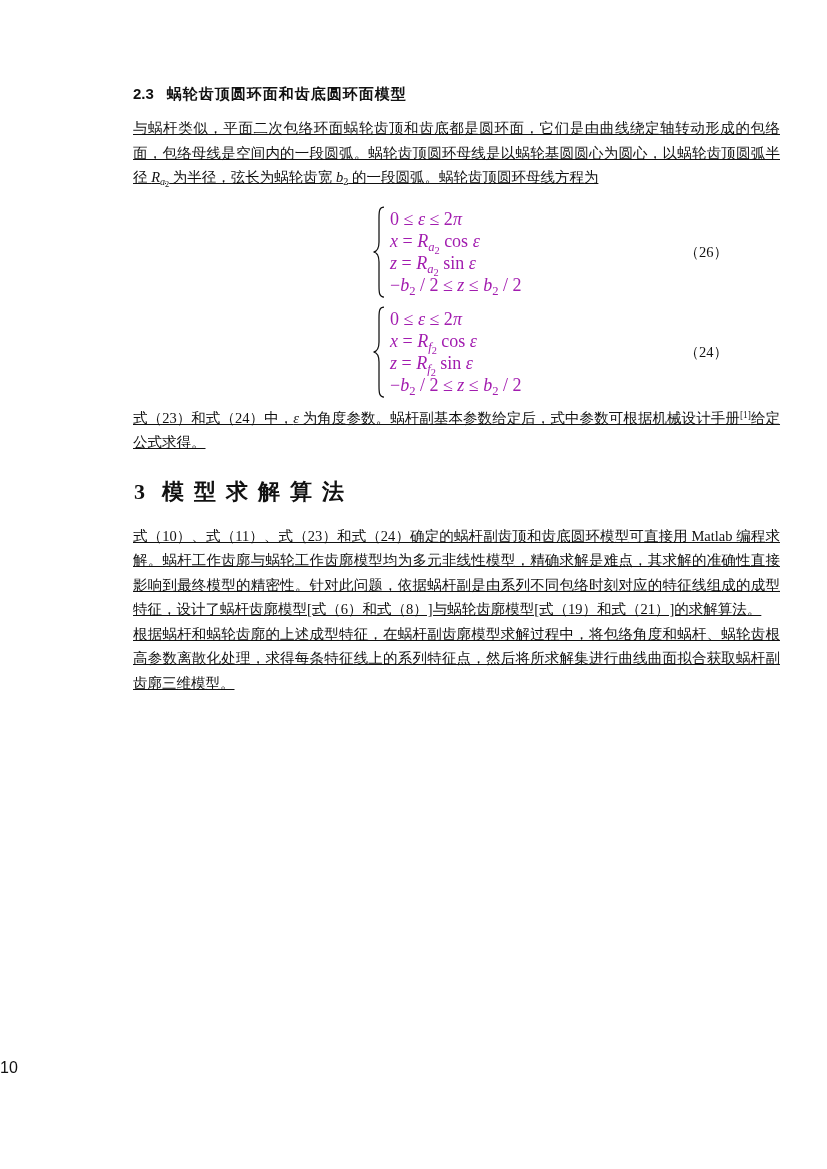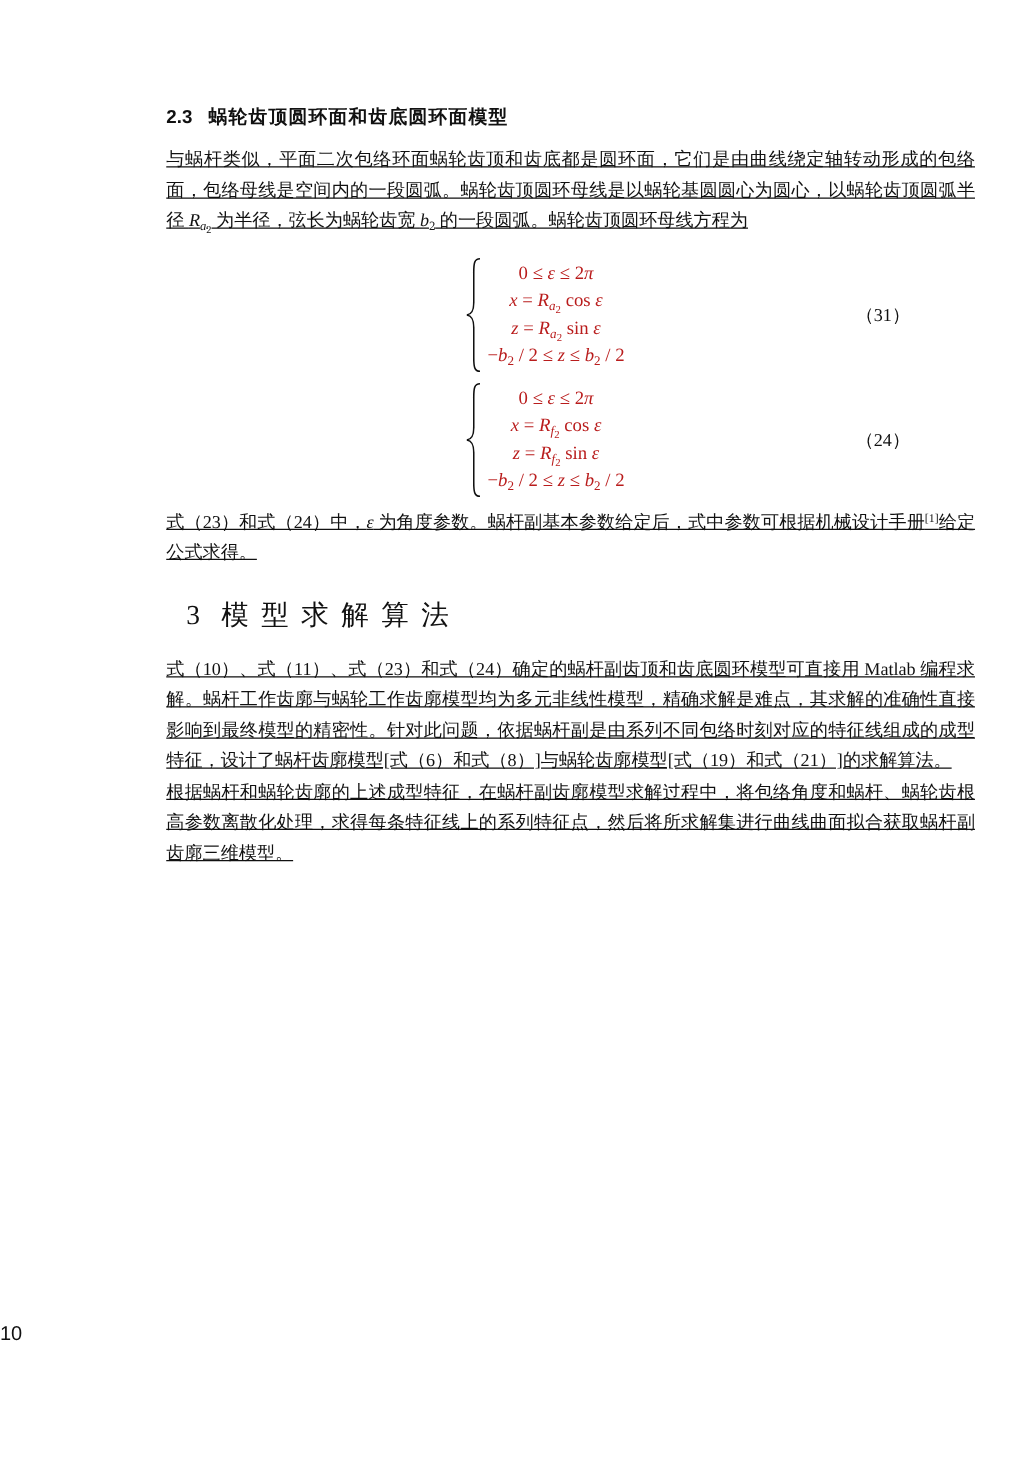--- a/index.html
+++ b/index.html
@@ -14,21 +14,21 @@
   .h-sub{
     font-family:"Liberation Sans","DejaVu Sans",sans-serif;
     font-size:15px;font-weight:bold;margin:0;line-height:20px;color:#111;
   }
   .h-sub .h-num{margin-right:13px;letter-spacing:0;}
   .h-sub .h-title{letter-spacing:1px;}
 
   
   .h-main{
     font-family:"Liberation Serif","DejaVu Serif",serif;
-    font-size:22px;font-weight:normal;margin:22px 0 0 16px;line-height:30px;color:#111;
+    font-size:22px;font-weight:bold;margin:22px 0 0 1px;line-height:30px;color:#111;
   }
   .h-main .h-num{margin-right:17px;}
   .h-main .h-title{letter-spacing:10px;}
 
   p.body-text{
     font-size:14.5px;line-height:24.5px;text-align:justify;
     margin:12px 0 0 0;color:#111;text-decoration:underline;
   }
   p.p-tall{line-height:29.5px;margin-top:20px;}
   p.p-after-eq{margin-top:8px;}
@@ -38,21 +38,21 @@
 
   
   .equation{
     position:relative;margin:16px 0 0 0;padding-left:239px;
     display:flex;align-items:center;min-height:88px;
   }
   .equation.eq-second{margin-top:8px;}
   .eq-group{display:flex;align-items:center;}
   .brace{display:inline-block;margin-right:5px;line-height:0;}
   .eq-lines{display:block;}
-  .eq-line{font-size:15px;line-height:22px;white-space:pre;color:#b91c1c;text-align:center;}
+  .eq-line{font-size:18px;line-height:22px;white-space:pre;color:#a21caf;}
   .eq-num{
     position:absolute;right:52px;top:50%;transform:translateY(-50%);
     font-size:14.5px;color:#111;
   }
 
   
   .mvar{font-style:italic;font-family:"Liberation Serif","DejaVu Serif",serif;}
   .mrm{font-style:normal;font-family:"Liberation Serif","DejaVu Serif",serif;}
   sub{font-size:0.7em;line-height:0;vertical-align:-0.32em;}
   sub sub{font-size:0.82em;vertical-align:-0.3em;}
@@ -83,21 +83,21 @@
             <path d="M12,1 C7.5,1 7,4.5 7,12 L7,36 C7,43 5.2,45.4 1.5,46 C5.2,46.6 7,49 7,56 L7,80 C7,87.5 7.5,91 12,91" fill="none" stroke="#111" stroke-width="1.25"></path>
           </svg>
         </span>
         <div class="eq-lines">
             <div class="eq-line"><span class="mrm">0 ≤ </span><span class="mvar">ε</span><span class="mrm"> ≤ 2</span><span class="mvar">π</span></div>
             <div class="eq-line"><span class="mvar">x</span><span class="mrm"> = </span><span class="mvar">R</span><sub><span class="mvar">a</span><sub><span class="mrm">2</span></sub></sub><span class="mrm"> cos </span><span class="mvar">ε</span></div>
             <div class="eq-line"><span class="mvar">z</span><span class="mrm"> = </span><span class="mvar">R</span><sub><span class="mvar">a</span><sub><span class="mrm">2</span></sub></sub><span class="mrm"> sin </span><span class="mvar">ε</span></div>
             <div class="eq-line"><span class="mrm">−</span><span class="mvar">b</span><sub><span class="mrm">2</span></sub><span class="mrm"> / 2 ≤ </span><span class="mvar">z</span><span class="mrm"> ≤ </span><span class="mvar">b</span><sub><span class="mrm">2</span></sub><span class="mrm"> / 2</span></div>
           </div>
       </div>
-      <span class="eq-num">（31）</span>
+      <span class="eq-num">（26）</span>
     </div>
 
 
     <div class="equation eq-second">
       <div class="eq-group">
         <span class="brace">
           <svg width="13" height="92" viewBox="0 0 13 92" aria-hidden="true">
             <path d="M12,1 C7.5,1 7,4.5 7,12 L7,36 C7,43 5.2,45.4 1.5,46 C5.2,46.6 7,49 7,56 L7,80 C7,87.5 7.5,91 12,91" fill="none" stroke="#111" stroke-width="1.25"></path>
           </svg>
         </span>

